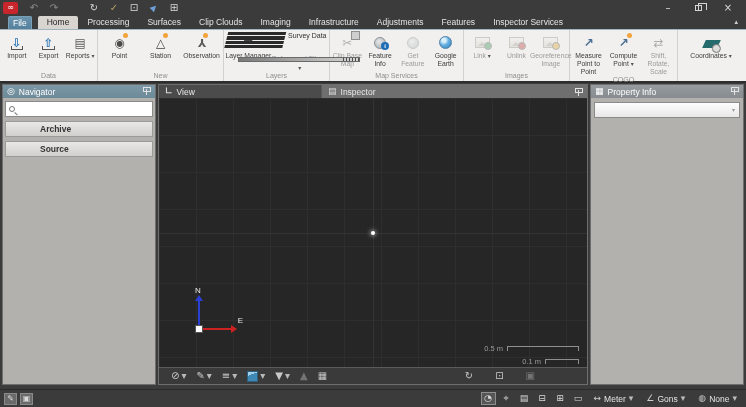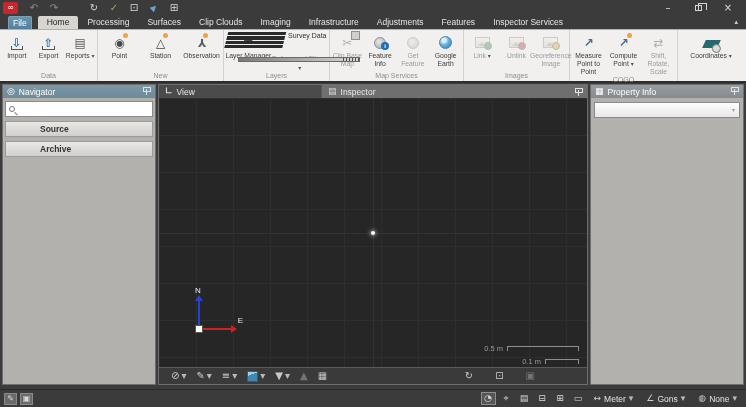--- a/index.html
+++ b/index.html
@@ -422,22 +422,22 @@
     <div class="phead">
       <span class="ic" data-icon="navigator-compass">◎</span>
       <span class="ptitle">Navigator</span>
       <span class="cssic css-pin"></span>
     </div>
     <div class="searchbox">
       <span class="glass"></span>
       <input value="" placeholder="" style="">
     </div>
     <div id="navsections">
+        <div class="navsec">Archive</div>
         <div class="navsec">Source</div>
-        <div class="navsec">Archive</div>
       </div>
   </div>
 
   <div class="viewarea">
     <div class="vtabs">
       <div class="vtab viewtab">
         <span class="ic" data-icon="view-axis">∟</span>
         <span>View</span>
       </div>
       <div class="vtab inspectortab">

